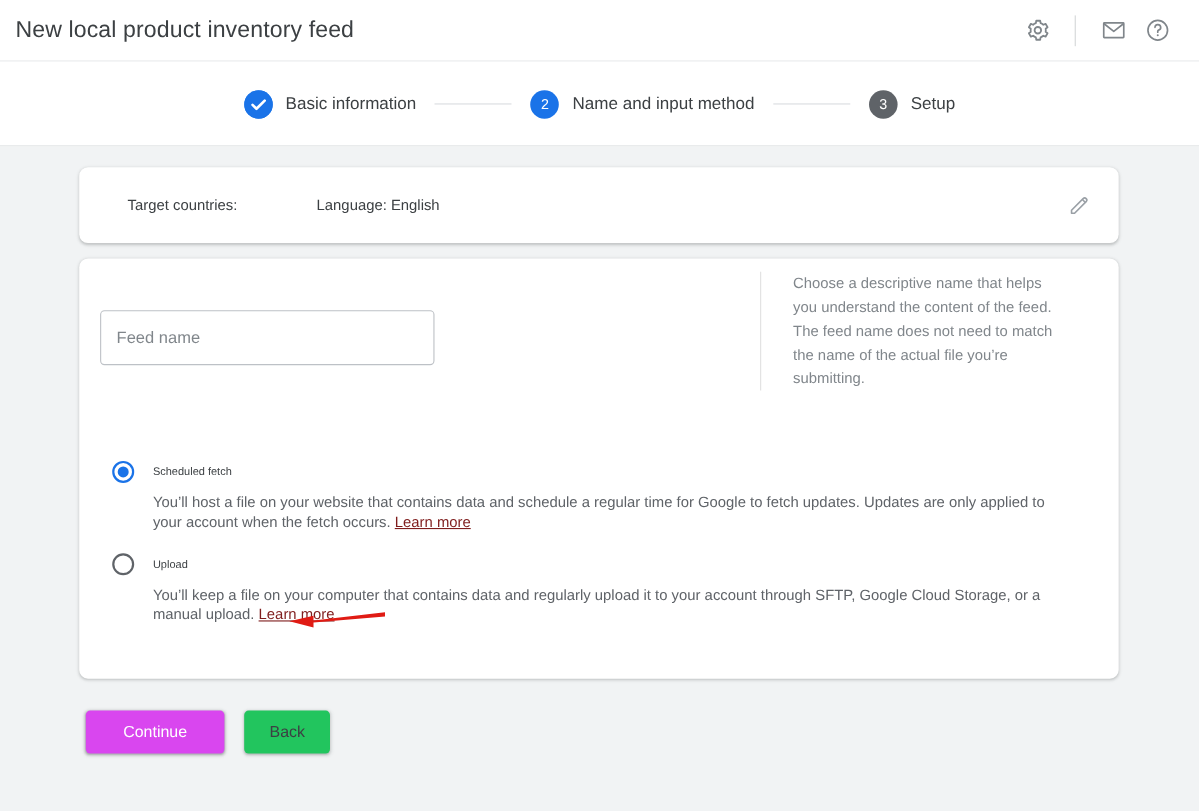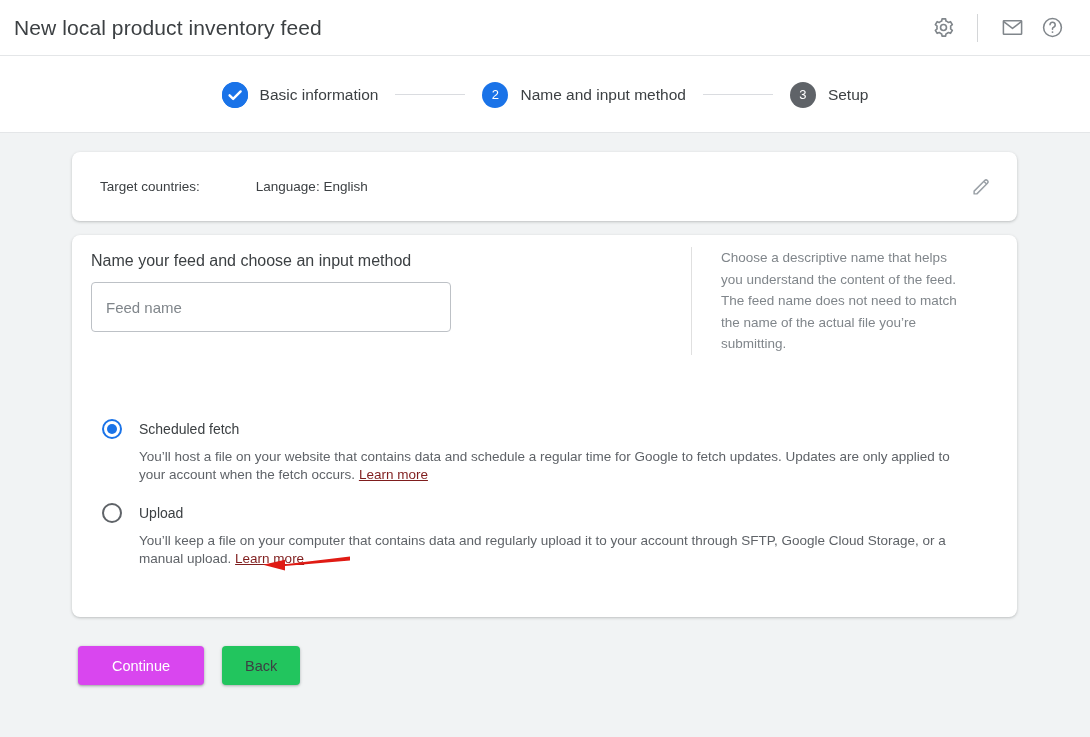--- a/index.html
+++ b/index.html
@@ -98,21 +98,21 @@
     box-shadow: 0 1px 2px 0 rgba(60,64,67,.18), 0 1px 3px 1px rgba(60,64,67,.08);
   }
 
   
   .summary-card {
     left: 72px; top: 18px;
     width: 945px; height: 69px;
     display: flex; align-items: center;
   }
   .summary-text {
-    margin-left: 28px;
+    margin-left: 44px;
     font-size: 13.5px;
     color: #3c4043;
     white-space: nowrap;
   }
   .summary-countries { margin-right: 28px; }
   .edit-btn {
     margin-left: auto; margin-right: 20px;
     width: 32px; height: 32px;
     display: flex; align-items: center; justify-content: center;
     cursor: pointer; border-radius: 50%;
@@ -123,21 +123,21 @@
     left: 72px; top: 101px;
     width: 945px; height: 382px;
   }
   .section-title {
     position: absolute; left: 19px; top: 17px;
     font-size: 16px; color: #3c4043;
     white-space: nowrap;
   }
   .feed-input {
     position: absolute; left: 19px; top: 158px;
-    width: 360px; height: 50px;
+    width: 304px; height: 50px;
     border: 1px solid #bdc1c6;
     border-radius: 4px;
     background: #ffffff;
     font-family: "Liberation Sans", sans-serif;
     font-size: 15px;
     color: #3c4043;
     padding: 0 14px;
     outline: none;
   }
   .feed-input::placeholder { color: #80868b; }
@@ -173,21 +173,21 @@
   .radio.checked::after {
     content: "";
     position: absolute; left: 3px; top: 3px;
     width: 10px; height: 10px;
     border-radius: 50%;
     background: #1a73e8;
   }
   .radio.unchecked { border: 2px solid #5f6368; }
   .option-label {
     margin-left: 17px;
-    font-size: 14px;
+    font-size: 10px;
     color: #3c4043;
     white-space: nowrap;
     text-align: right;
   }
   .option-desc {
     margin-left: 37px; margin-top: 9px;
     width: 830px;
     font-size: 13.5px;
     line-height: 18px;
     color: #5f6368;
@@ -304,21 +304,20 @@
     <div class="edit-btn">
       <svg width="22" height="22" viewBox="0 0 24 24" fill="none" stroke="#9aa0a6" stroke-width="1.6" stroke-linejoin="round">
         <path d="M4.5 19.5h3L19 8a2.1 2.1 0 0 0-3-3L4.5 16.5z"></path>
         <path d="M15.3 5.9l2.8 2.8"></path>
       </svg>
     </div>
   </div>
 
   <div class="card main-card">
 
-    <div class="section-title">Name your feed and choose an input method</div>
 
     <input class="feed-input" type="text" style="top: 47px;" placeholder="Feed name">
 
     <div class="helper">Choose a descriptive name that helps you understand the content of the feed. The feed name does not need to match the name of the actual file you’re submitting.</div>
 
 
     <div class="option" style="top:184px;">
       <div class="option-row">
         <div class="radio checked"></div>
         <div class="option-label">Scheduled fetch</div>

